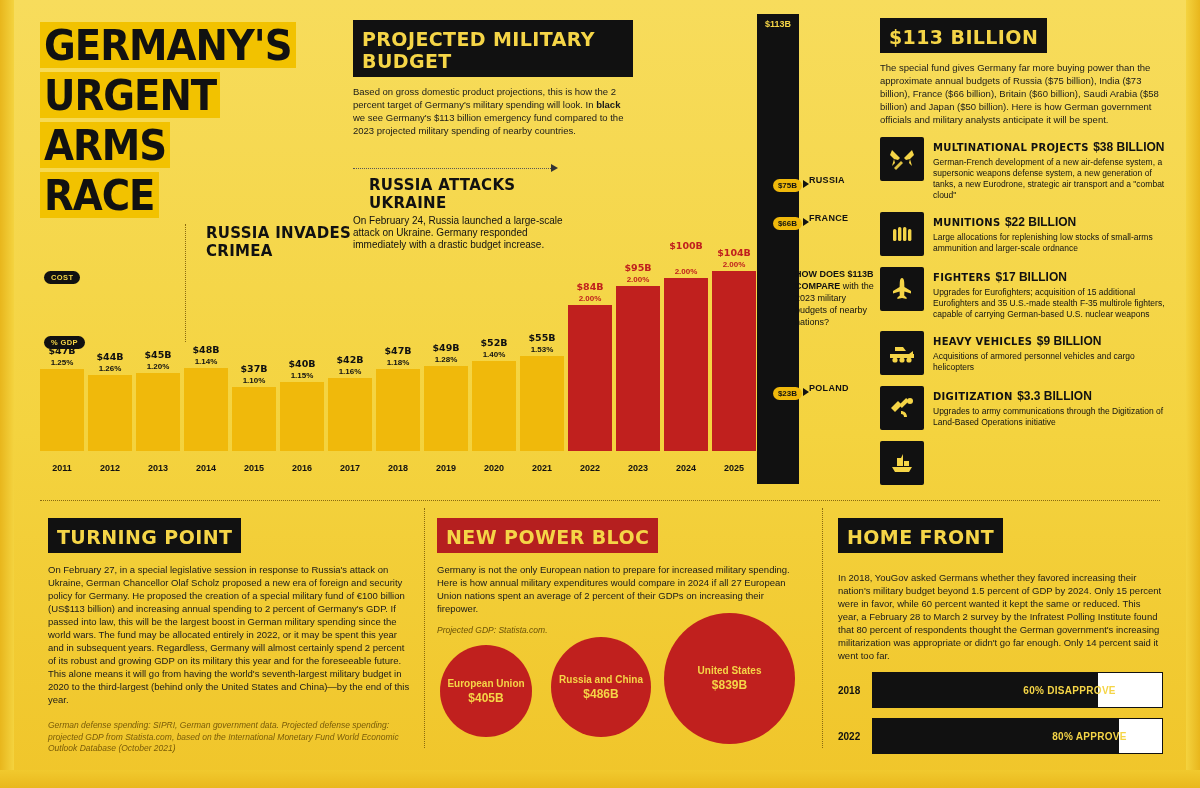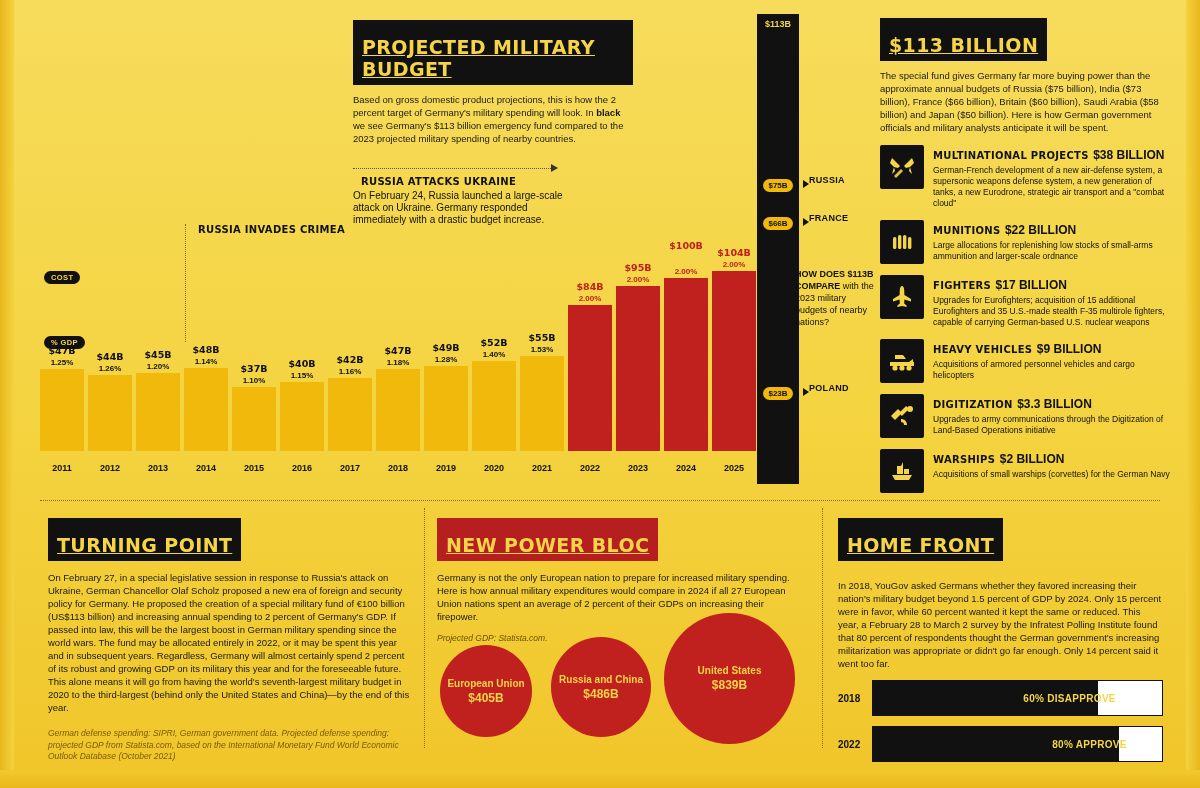--- a/index.html
+++ b/index.html
@@ -25,54 +25,53 @@
     font-family:"DejaVu Sans", sans-serif;
     padding:1px 4px;margin-bottom:4px;
     color:#111;
     font-stretch:condensed;
   }
   .title-line.hl{background:#f2c200;}
   
   .hdr{
     display:inline-block;background:#111;color:#f5d547;
     font-size:19px;font-weight:bold;letter-spacing:0.4px;
-    padding:16px 9px 5px 9px;
+    padding:8px 9px 5px 9px;
     font-family:"DejaVu Sans", sans-serif;
-    text-decoration:underline;
   }
   .hdr.red{background:#b51f1f;color:#f5d547;}
   .para{font-size:9.5px;line-height:13px;color:#1a1a1a;}
   .para b{font-weight:bold;}
   
   .pmb{position:absolute;left:353px;top:20px;width:280px;}
   .pmb .para{margin-top:8px;}
   
   .anno{position:absolute;}
   .anno h4{
-    margin:0 0 3px 8px;font-size:10px;font-weight:bold;letter-spacing:0.3px;
+    margin:0 0 3px 16px;font-size:15px;font-weight:bold;letter-spacing:0.3px;
     font-family:"DejaVu Sans", sans-serif;
   }
   .anno p{margin:0;font-size:10px;line-height:12px;}
   
   .chart{position:absolute;left:40px;top:255px;width:720px;height:230px;}
   .bar-col{position:absolute;bottom:34px;width:44px;text-align:center;}
   .bar{width:44px;background:#f0b90b;position:absolute;bottom:0;left:0;}
   .bar.red{background:#c0201e;}
   .bar-lbl{position:absolute;left:0;width:44px;text-align:center;font-size:9.5px;font-weight:bold;font-family:"DejaVu Sans", sans-serif;}
   .bar-sub{position:absolute;left:0;width:44px;text-align:center;font-size:8px;font-weight:bold;}
   .year{position:absolute;bottom:-22px;left:0;width:44px;text-align:center;font-size:9px;font-weight:bold;}
   .pill{
     background:#111;color:#f5d547;border-radius:9px;
     font-size:7.5px;font-weight:bold;padding:2px 7px;display:inline-block;
     letter-spacing:0.4px;
   }
   
   .bigbar{position:absolute;left:757px;top:14px;width:42px;height:470px;background:#111;}
   .bigbar .top{color:#f5d547;font-size:9px;font-weight:bold;text-align:center;padding-top:5px;}
-  .marker{position:absolute;left:-3px;width:48px;text-align:center;}
+  .marker{position:absolute;left:-3px;width:48px;text-align:right;}
   .marker .mp{background:#f0b90b;color:#111;border-radius:9px;font-size:8px;font-weight:bold;padding:2px 5px;display:inline-block;}
   .marker-lbl{position:absolute;left:52px;white-space:nowrap;font-size:9px;font-weight:bold;letter-spacing:0.3px;}
   .arrow{position:absolute;left:46px;width:0;height:0;border-top:4px solid transparent;border-bottom:4px solid transparent;border-left:6px solid #111;}
   .compare{position:absolute;left:795px;top:268px;width:85px;font-size:9px;line-height:12px;font-weight:bold;}
   .compare span.reg{font-weight:normal;}
   
   .right{position:absolute;left:880px;top:18px;width:290px;}
   .spend-item{display:flex;margin-top:11px;}
   .icon-box{width:44px;height:44px;background:#111;flex:0 0 44px;border-radius:2px;display:flex;align-items:center;justify-content:center;}
   .icon-box svg{display:block;}
@@ -105,20 +104,26 @@
   .edge-b{position:absolute;left:0;right:0;bottom:0;height:18px;background:linear-gradient(0deg,#e9b81d,#f1c92e);}
 </style>
 </head>
 <body>
 
 <div class="page">
   <div class="edge-l"></div>
   <div class="edge-r"></div>
   <div class="edge-b"></div>
 
+  <div class="title-block">
+    <div class="title-line hl">GERMANY'S</div><br>
+    <div class="title-line hl">URGENT</div><br>
+    <div class="title-line hl">ARMS</div><br>
+    <div class="title-line hl">RACE</div>
+  </div>
 
   <div class="pmb">
     <div class="hdr">PROJECTED MILITARY BUDGET</div>
     <p class="para">
       <span>Based on gross domestic product projections, this is how the 2 percent target of Germany's military spending will look. In </span><b>black</b><span> we see Germany's $113 billion emergency fund compared to the 2023 projected military spending of nearby countries.</span>
     </p>
   </div>
 
   <div class="anno" style="left:353px;top:176px;width:215px;">
     <h4>RUSSIA ATTACKS UKRAINE</h4>
@@ -368,27 +373,20 @@
     <div class="spend-item">
       <div class="icon-box">
         <svg width="28" height="28" viewBox="0 0 28 28">
             <g fill="#f5d547">
               <path d="M4 18h20l-3 5H7z"></path>
               <path d="M9 17V9h4l2-4v12z"></path>
               <rect x="16" y="12" width="5" height="5"></rect>
             </g>
           </svg>
       </div>
-      <div class="spend-txt">
-        <div>
-          <span class="spend-title">WARSHIPS</span>
-          <span class="spend-amt">$2 BILLION</span>
-        </div>
-        <div class="spend-desc">Acquisitions of small warships (corvettes) for the German Navy</div>
-      </div>
     </div>
   </div>
 
   <div class="bottom-rule"></div>
   <div class="dotline" style="left:424px;top:508px;height:240px;"></div>
   <div class="dotline" style="left:822px;top:508px;height:240px;"></div>
 
   <div class="turning">
     <div class="hdr">TURNING POINT</div>
     <p class="para">On February 27, in a special legislative session in response to Russia's attack on Ukraine, German Chancellor Olaf Scholz proposed a new era of foreign and security policy for Germany. He proposed the creation of a special military fund of  €100 billion (US$113 billion) and increasing annual spending to 2 percent of Germany's GDP. If passed into law, this will be the largest boost in German military spending since the world wars. The fund may be allocated entirely in 2022, or it may be spent this year and in subsequent years. Regardless, Germany will almost certainly spend 2 percent of its robust and growing GDP on its military this year and for the foreseeable future. This alone means it will go from having the world's seventh-largest military budget in 2020 to the third-largest (behind only the United States and China)—by the end of this year.</p>

